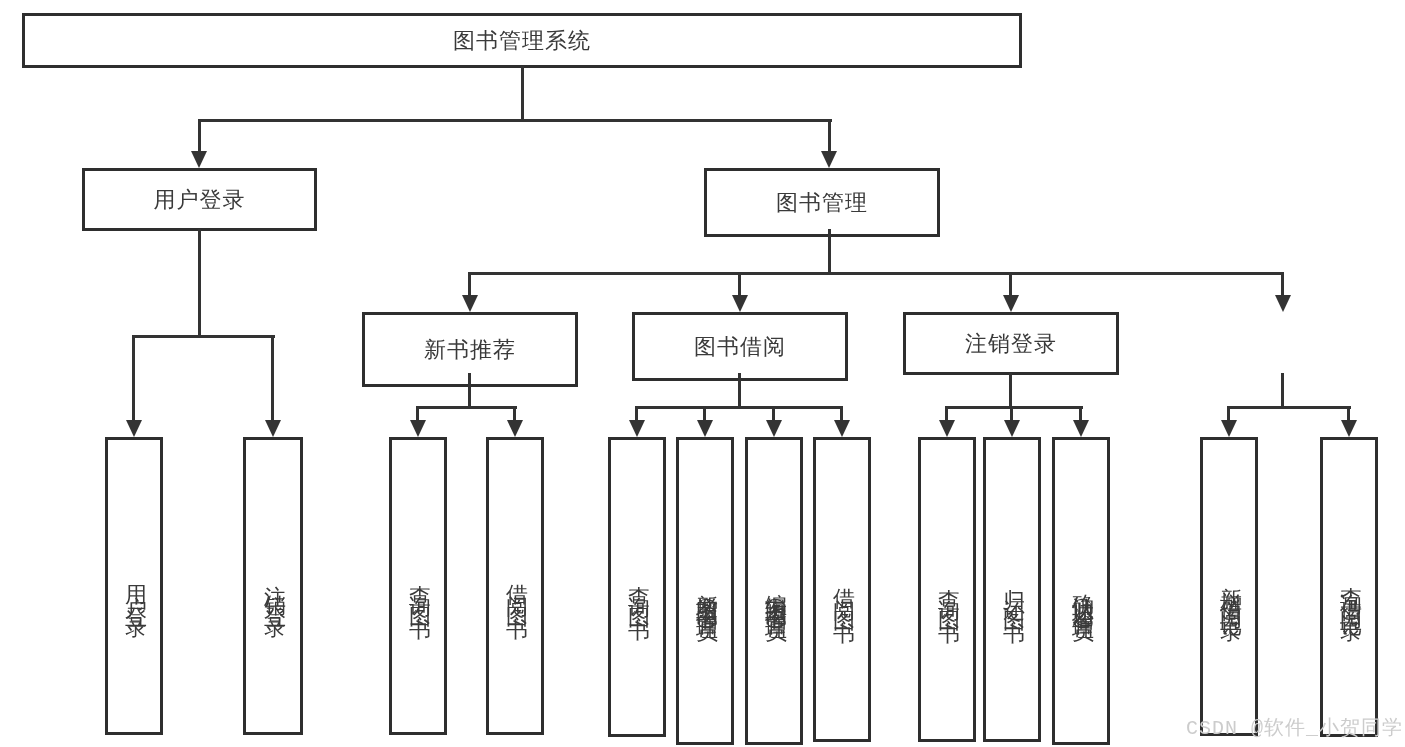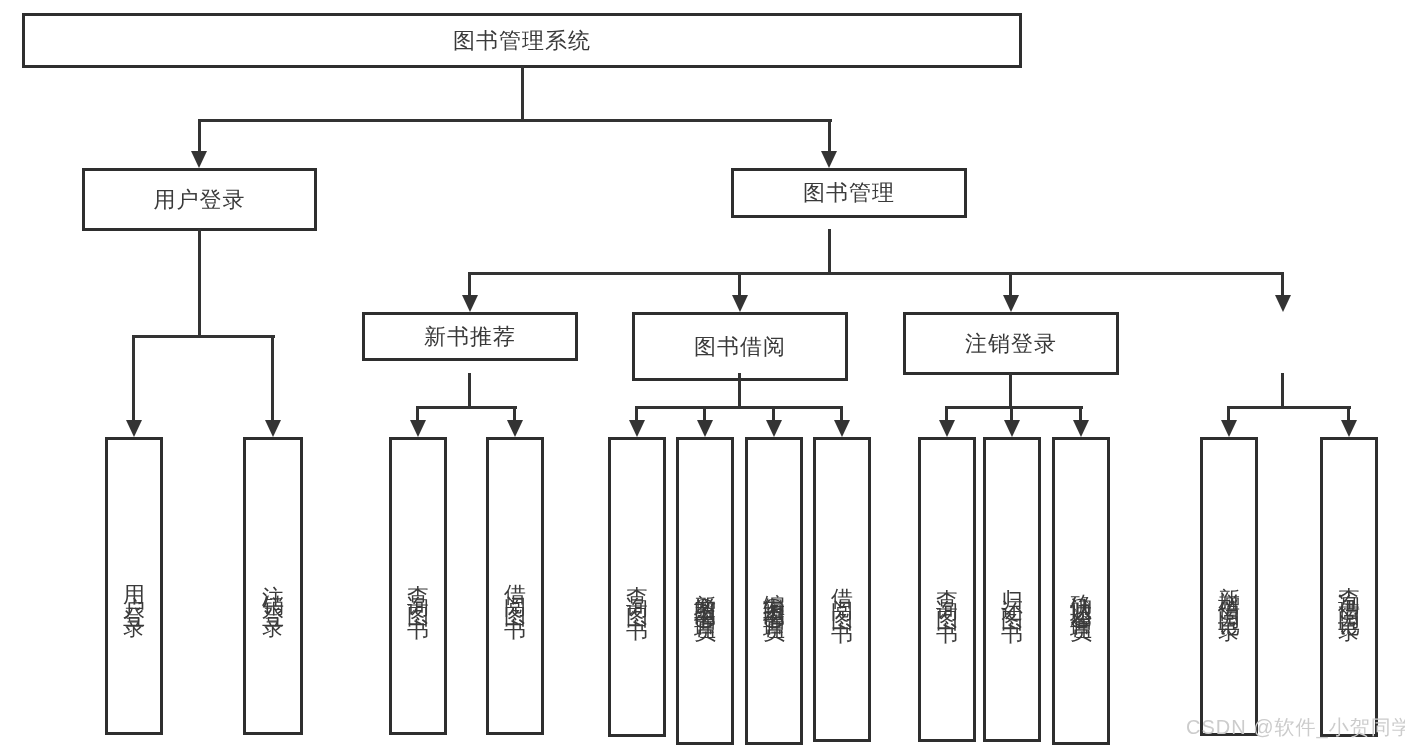--- a/index.html
+++ b/index.html
@@ -1,18 +1,18 @@
 <!DOCTYPE html>
 <html><head>
 <meta charset="utf-8">
 <style>
   html,body{margin:0;padding:0;background:#ffffff;}
   .stage{
     position:relative;width:1405px;height:747px;background:#ffffff;overflow:hidden;
-    font-family:Liberation Sans, sans-serif;
+    font-family:Liberation Mono, monospace;
   }
   .node{
     position:absolute;box-sizing:border-box;background:#ffffff;
     border:3px solid #2e2e2e;color:#3a3a3a;font-size:22px;
     display:flex;align-items:center;justify-content:center;
     letter-spacing:1px;white-space:nowrap;
   }
   .leaf{
     writing-mode:vertical-rl;text-orientation:mixed;
     letter-spacing:11px;padding-top:6px;
@@ -39,41 +39,41 @@
   <div class="node" style="left:22px;top:13px;width:1000px;height:55px">图书管理系统</div>
 
   <div class="vline" style="left:521px;top:66px;height:53px"></div>
   <div class="hline" style="left:198px;top:119px;width:634px"></div>
   <div class="vline" style="left:198px;top:119px;height:32px"></div>
   <div class="arrow" style="left:191px;top:151px"></div>
   <div class="vline" style="left:828px;top:119px;height:32px"></div>
   <div class="arrow" style="left:821px;top:151px"></div>
 
   <div class="node" style="left:82px;top:168px;width:235px;height:63px">用户登录</div>
-  <div class="node" style="left:731px;top:168px;width:236px;height:50px">图书管理</div>
+  <div class="node" style="left:704px;top:168px;width:236px;height:69px">图书管理</div>
 
   <div class="vline" style="left:198px;top:229px;height:106px"></div>
   <div class="hline" style="left:132px;top:335px;width:143px"></div>
   <div class="vline" style="left:132px;top:335px;height:85px"></div>
   <div class="arrow" style="left:126px;top:420px"></div>
   <div class="vline" style="left:271px;top:335px;height:85px"></div>
   <div class="arrow" style="left:265px;top:420px"></div>
 
   <div class="vline" style="left:828px;top:229px;height:43px"></div>
   <div class="hline" style="left:468px;top:272px;width:816px"></div>
   <div class="vline" style="left:468px;top:272px;height:23px"></div>
   <div class="arrow" style="left:462px;top:295px"></div>
   <div class="vline" style="left:738px;top:272px;height:23px"></div>
   <div class="arrow" style="left:732px;top:295px"></div>
   <div class="vline" style="left:1009px;top:272px;height:23px"></div>
   <div class="arrow" style="left:1003px;top:295px"></div>
   <div class="vline" style="left:1281px;top:272px;height:23px"></div>
   <div class="arrow" style="left:1275px;top:295px"></div>
 
-  <div class="node" style="left:362px;top:312px;width:216px;height:49px">新书推荐</div>
+  <div class="node" style="left:362px;top:312px;width:216px;height:75px">新书推荐</div>
   <div class="node" style="left:632px;top:312px;width:216px;height:69px">图书借阅</div>
   <div class="node" style="left:903px;top:312px;width:216px;height:63px">注销登录</div>
 
   <div class="vline" style="left:468px;top:373px;height:33px"></div>
   <div class="hline" style="left:416px;top:406px;width:101px"></div>
   <div class="vline" style="left:416px;top:406px;height:14px"></div>
   <div class="arrow" style="left:410px;top:420px"></div>
   <div class="vline" style="left:513px;top:406px;height:14px"></div>
   <div class="arrow" style="left:507px;top:420px"></div>
 

